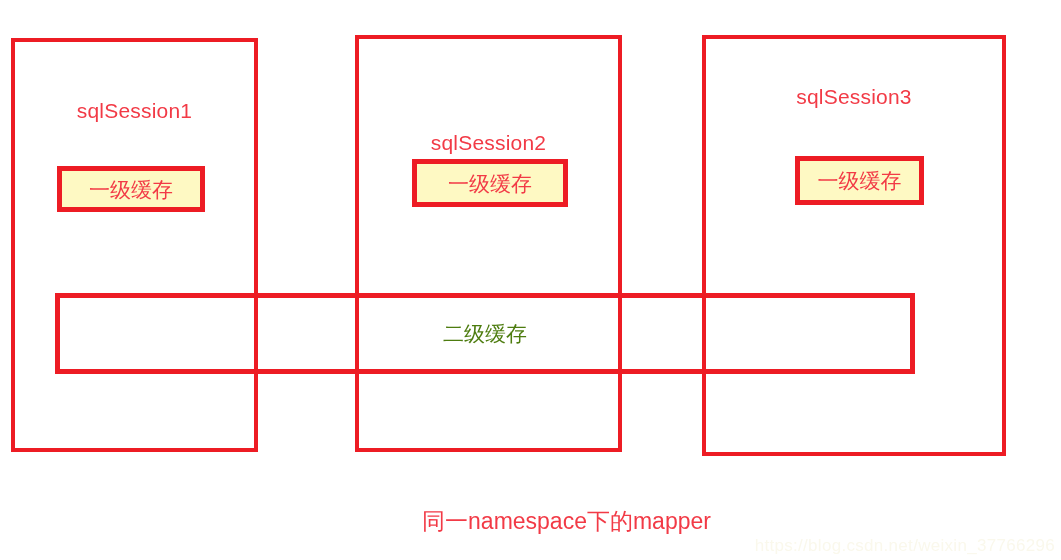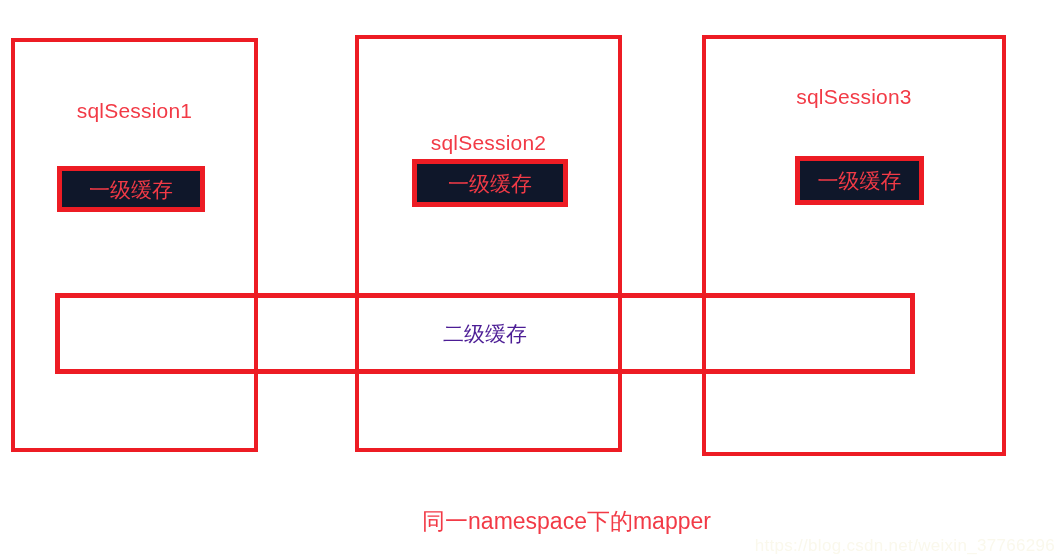--- a/index.html
+++ b/index.html
@@ -39,21 +39,21 @@
     white-space: nowrap;
     text-align: center;
     z-index: 3;
   }
 
   
   .l1-cache {
     position: absolute;
     box-sizing: border-box;
     border: 5px solid #ED1C24;
-    background: #0f172a;
+    background: #fef9c3;
     display: flex;
     align-items: center;
     justify-content: center;
     z-index: 3;
   }
   .l1-cache .cache-text {
     color: #F23A46;
     font-size: 21px;
     line-height: 1;
     white-space: nowrap;
@@ -121,20 +121,20 @@
     <span class="cache-text" style="color: rgb(242, 58, 70);">一级缓存</span>
   </div>
   <div class="l1-cache" style="left: 412px; top: 159px; width: 156px; height: 48px; border-color: rgb(237, 28, 36);">
     <span class="cache-text" style="color: rgb(242, 58, 70);">一级缓存</span>
   </div>
   <div class="l1-cache" style="left: 795px; top: 156px; width: 129px; height: 49px; border-color: rgb(237, 28, 36);">
     <span class="cache-text" style="color: rgb(242, 58, 70);">一级缓存</span>
   </div>
 
   <div class="l2-cache" style="left: 55px; top: 293px; width: 860px; height: 81px; border-color: rgb(237, 28, 36);">
-    <span class="cache-text" style="color: #4c1d95;">二级缓存</span>
+    <span class="cache-text" style="color: #4d7c0f;">二级缓存</span>
   </div>
 
   <div class="caption" style="color: rgb(242, 58, 70); margin-left: 36px;">同一namespace下的mapper</div>
 
   <div class="watermark" style="color: rgb(250, 248, 236);">https://blog.csdn.net/weixin_37766296</div>
 
 </div>
 
 </body></html>

